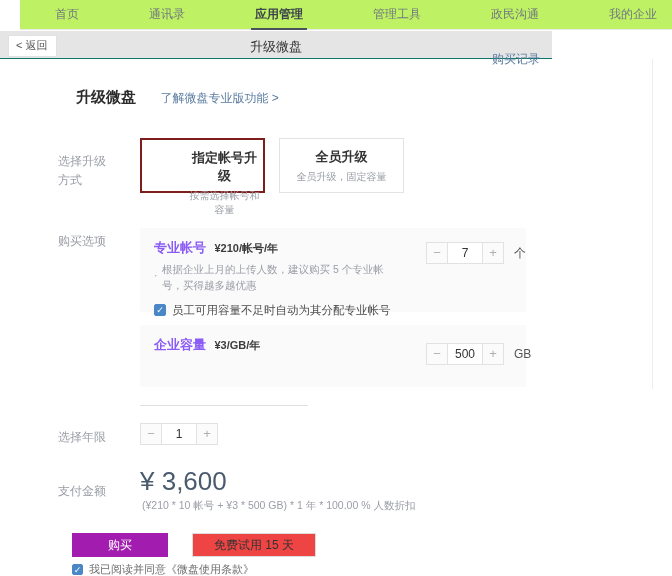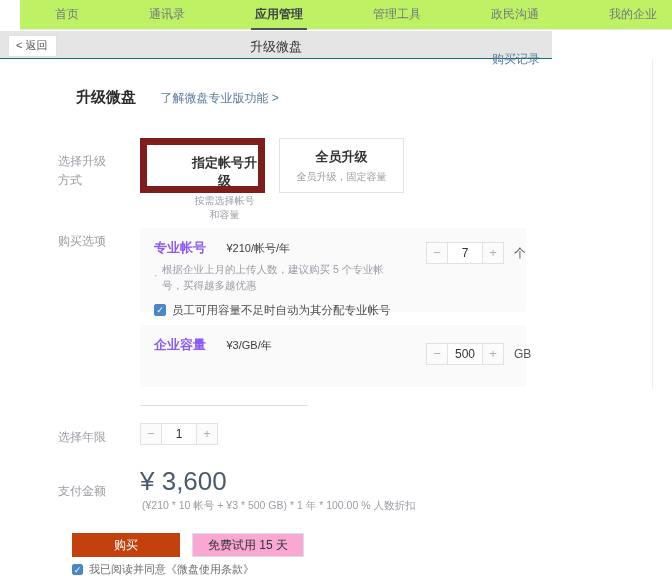--- a/index.html
+++ b/index.html
@@ -26,31 +26,31 @@
   .section-head { position:absolute; top:88px; left:76px; }
   .section-title { display:inline-block; font-size:15px; font-weight:bold; color:#2b2b2b; }
   .learn-link { display:inline-block; margin-left:20px; font-size:12px; color:#5a7ca0; cursor:pointer; }
 
   .row-label { position:absolute; left:58px; width:54px; font-size:12px; color:#9a9ea5; line-height:1.55; }
 
   
   .cards { position:absolute; left:140px; top:138px; display:flex; gap:14px; }
   .card { width:125px; height:55px; background:#fff; border:1px solid #e3e3e3; text-align:center;
           padding-top:9px; cursor:pointer; }
-  .card.selected { border:7px solid #7f1d1d;padding-left:44px; }
+  .card.selected { border:2px solid #7f1d1d;padding-left:44px; }
   .card-title { font-size:13px; font-weight:bold; color:#333; }
   .card-desc { font-size:10px; color:#9a9ea5; margin-top:4px; }
 
   
   .panel { position:absolute; left:140px; width:386px; background:#fafafb; border-radius:2px;
            padding:10px 14px; }
   .panel1 { top:228px; height:84px; }
   .panel2 { top:325px; height:62px; }
   .panel-title { font-size:13px; font-weight:bold; color:#8b5cf6; }
-  .panel-price { font-size:11px; font-weight:normal; color:#3c3c3c; margin-left:16px; }
+  .panel-price { font-size:11px; font-weight:bold; color:#3c3c3c; margin-left:4px; }
   .panel-note { font-size:10.5px; color:#9a9ea5; width:242px; margin-top:5px; line-height:1.5;
                 padding-left:8px; position:relative; }
   .panel-note::before { content:"·"; position:absolute; left:0; top:6px; color:#9a9ea5; }
   .check-row { display:flex; align-items:center; gap:6px; margin-top:9px; font-size:11.5px; color:#4c4c4c; }
   .checkbox { width:12px; height:12px; min-width:12px; border-radius:2px; background:#4a87c6;
               border:1px solid #4a87c6; color:#fff; font-size:9px; line-height:11px; text-align:center;
               cursor:pointer; }
   .stepper-wrap { position:absolute; display:flex; align-items:center; }
   .p1-stepper { left:286px; top:14px; }
   .p2-stepper { left:286px; top:18px; }
@@ -65,23 +65,23 @@
   .divider { position:absolute; left:140px; top:405px; width:168px; height:1px; background:#dfdfdf; }
 
   
   .years-stepper { position:absolute; left:140px; top:423px; display:flex; }
 
   
   .pay-amount { position:absolute; left:140px; top:466px; font-size:26px; color:#4a5b6e; }
   .pay-formula { position:absolute; left:142px; top:499px; font-size:10.5px; color:#9a9ea5; }
 
   
-  .buy-btn { position:absolute; left:72px; top:533px; width:108px; height:24px; background:#c2410c;
+  .buy-btn { position:absolute; left:72px; top:533px; width:96px; height:24px; background:#a21caf;
              border:none; color:#fff; font-size:12px; text-align:center; line-height:24px; cursor:pointer; }
-  .trial-btn { position:absolute; left:192px; top:533px; width:112px; height:24px; background:#f9a8d4;
+  .trial-btn { position:absolute; left:192px; top:533px; width:124px; height:24px; background:#ef4444;
                border:1px solid #ddd; color:#333; font-size:12px; text-align:center; line-height:22px;
                cursor:pointer; }
   .agree-row { position:absolute; left:72px; top:562px; display:flex; align-items:center; gap:6px;
                font-size:11px; color:#6d6d6d; }
   .agree-row .checkbox { width:11px; height:11px; min-width:11px; line-height:10px; }
 </style>
 </head>
 <body>
 
 <div class="container">

